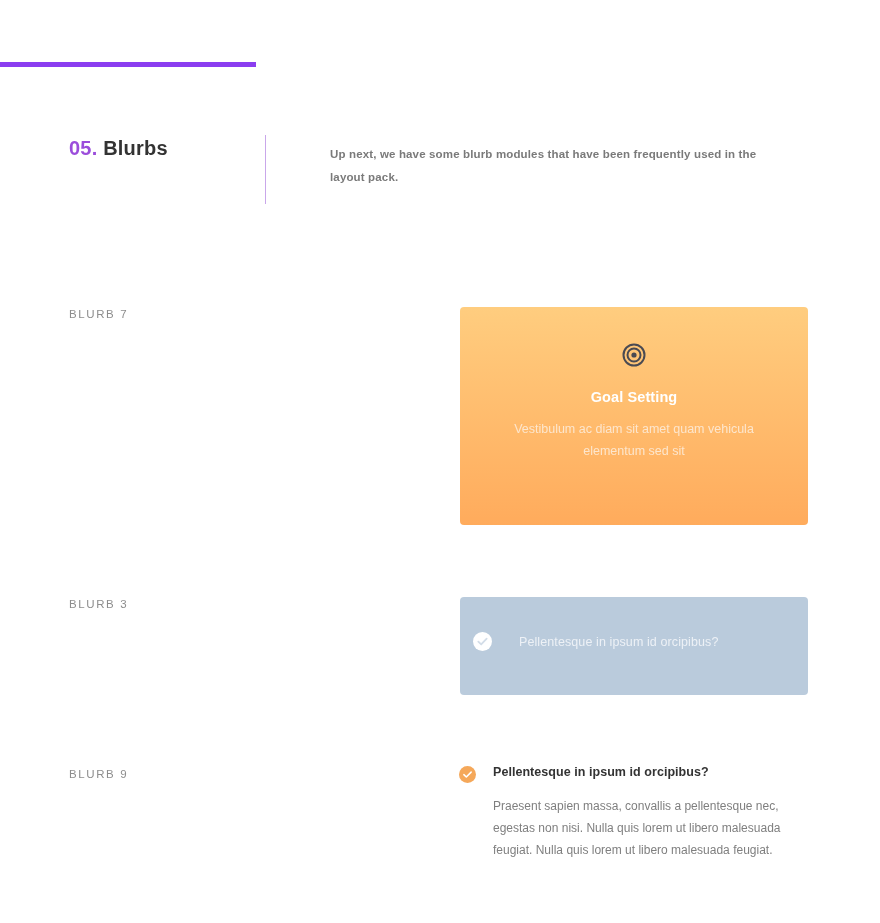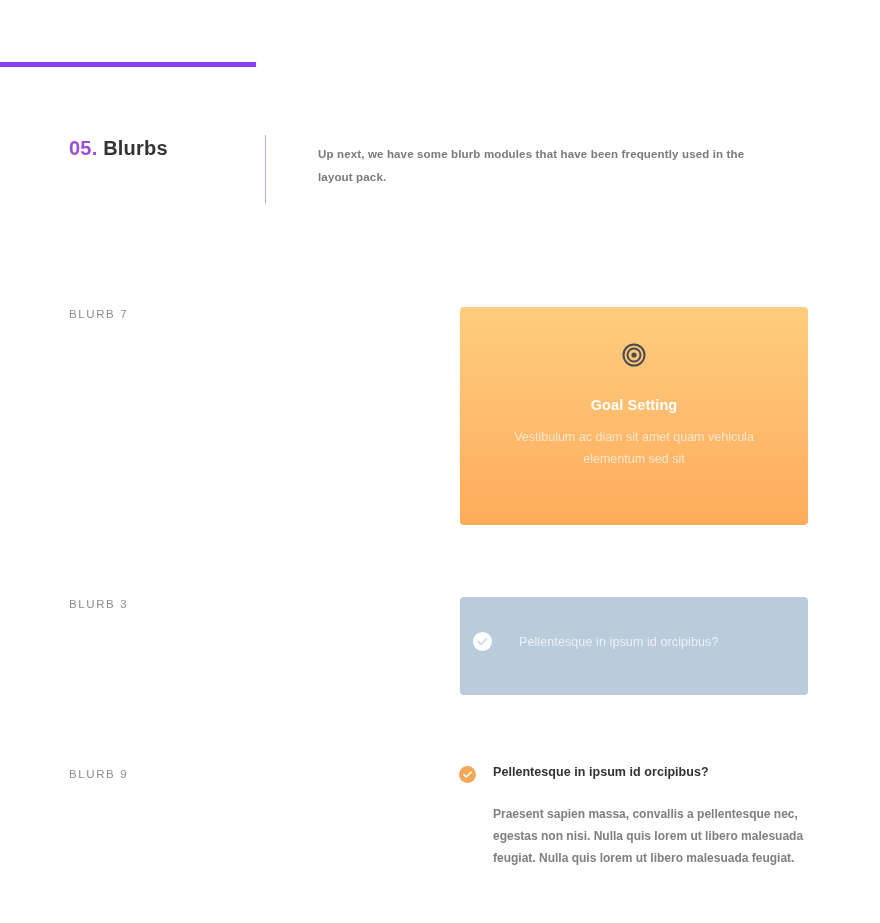--- a/index.html
+++ b/index.html
@@ -52,21 +52,21 @@
     position: absolute;
     left: 265px;
     top: 135px;
     width: 1px;
     height: 69px;
     background: #c9a7ea;
   }
 
   .section-desc {
     position: absolute;
-    left: 318px;
+    left: 330px;
     top: 143px;
     width: 460px;
     font-size: 11.5px;
     font-weight: bold;
     line-height: 2.0;
     color: #7a7a7a;
     letter-spacing: 0.15px;
   }
 
   
@@ -95,21 +95,21 @@
     flex-direction: column;
     align-items: center;
     padding-top: 36px;
   }
   .goal-icon {
     width: 24px;
     height: 24px;
     display: block;
   }
   .goal-title {
-    margin-top: 30px;
+    margin-top: 22px;
     font-size: 14.5px;
     font-weight: bold;
     color: #ffffff;
     letter-spacing: 0.1px;
   }
   .goal-text {
     margin-top: 14px;
     width: 266px;
     text-align: center;
     font-size: 12.5px;
@@ -166,26 +166,25 @@
   }
   .b3-title {
     margin-left: 17px;
     font-size: 12.5px;
     font-weight: bold;
     color: #333333;
     letter-spacing: 0.05px;
   }
   .b3-body {
     margin-left: 34px;
-    margin-top: 20px;
+    margin-top: 12px;
     width: 315px;
     font-size: 12px;
     line-height: 1.85;
     color: #7f7f7f;
-    font-weight: bold;
   }
 </style>
 </head>
 <body>
 
 <div class="page">
 
   <div class="top-rule"></div>
 
   <div class="section-head">

